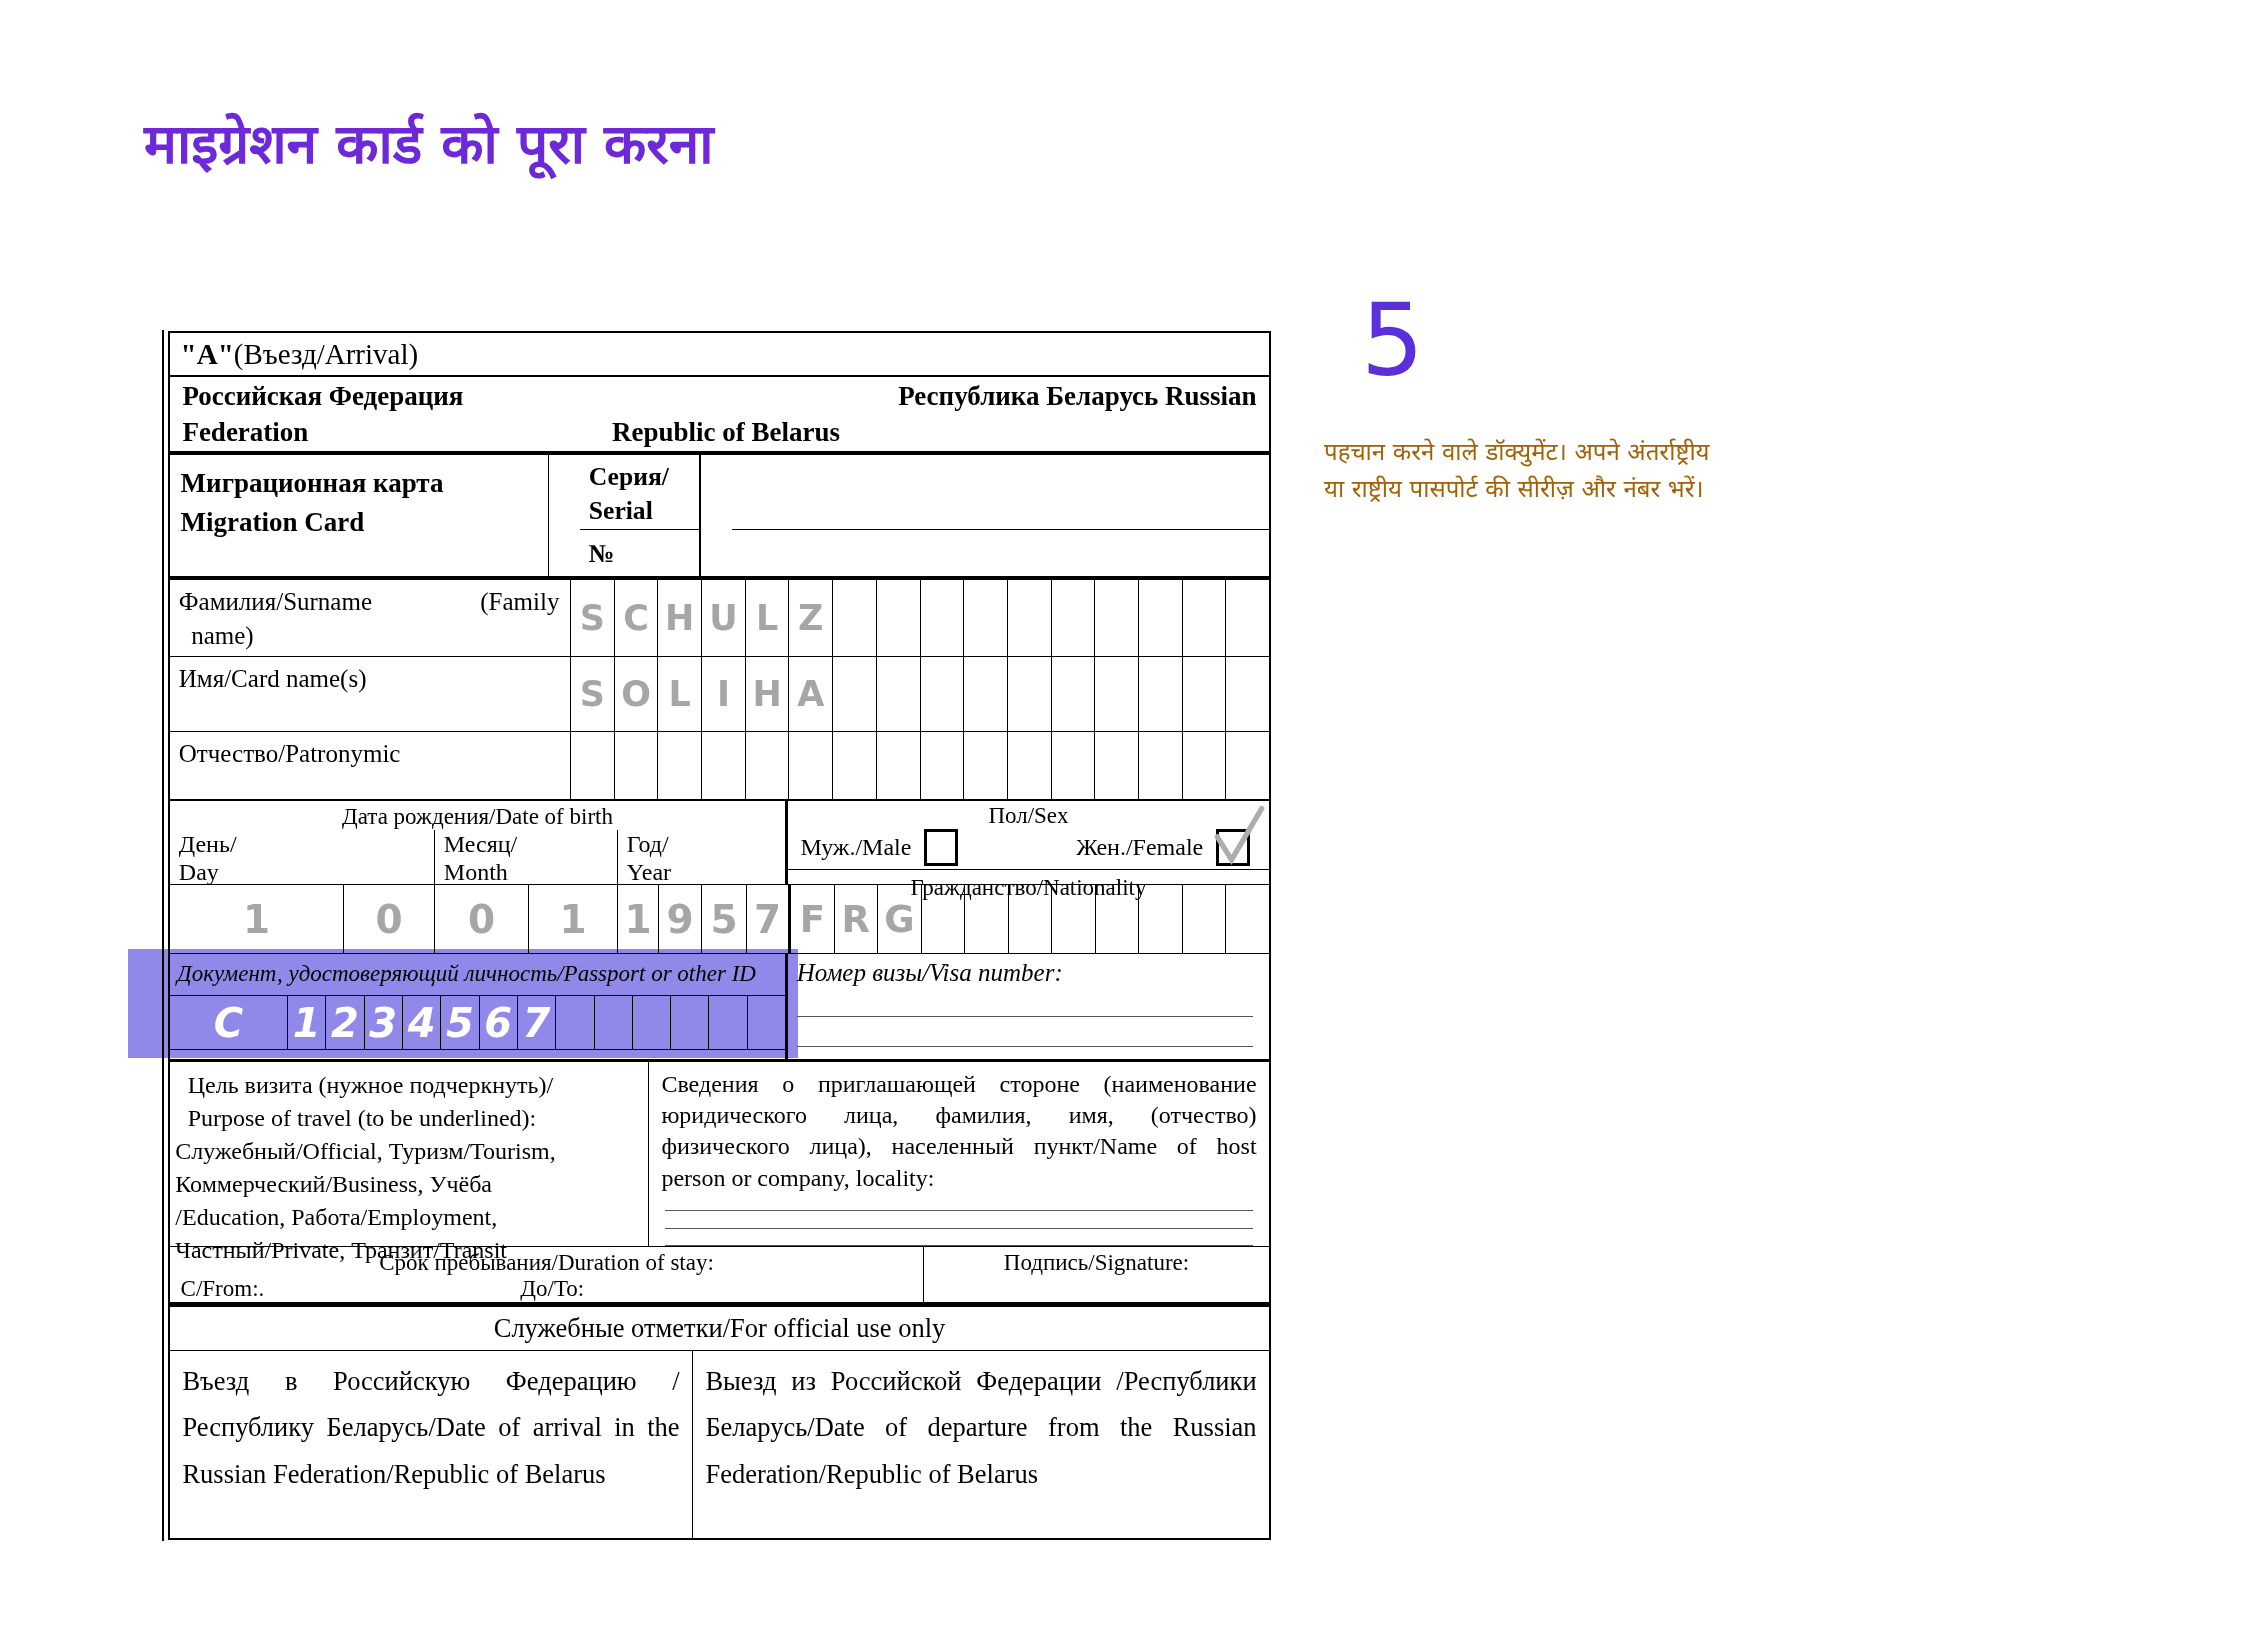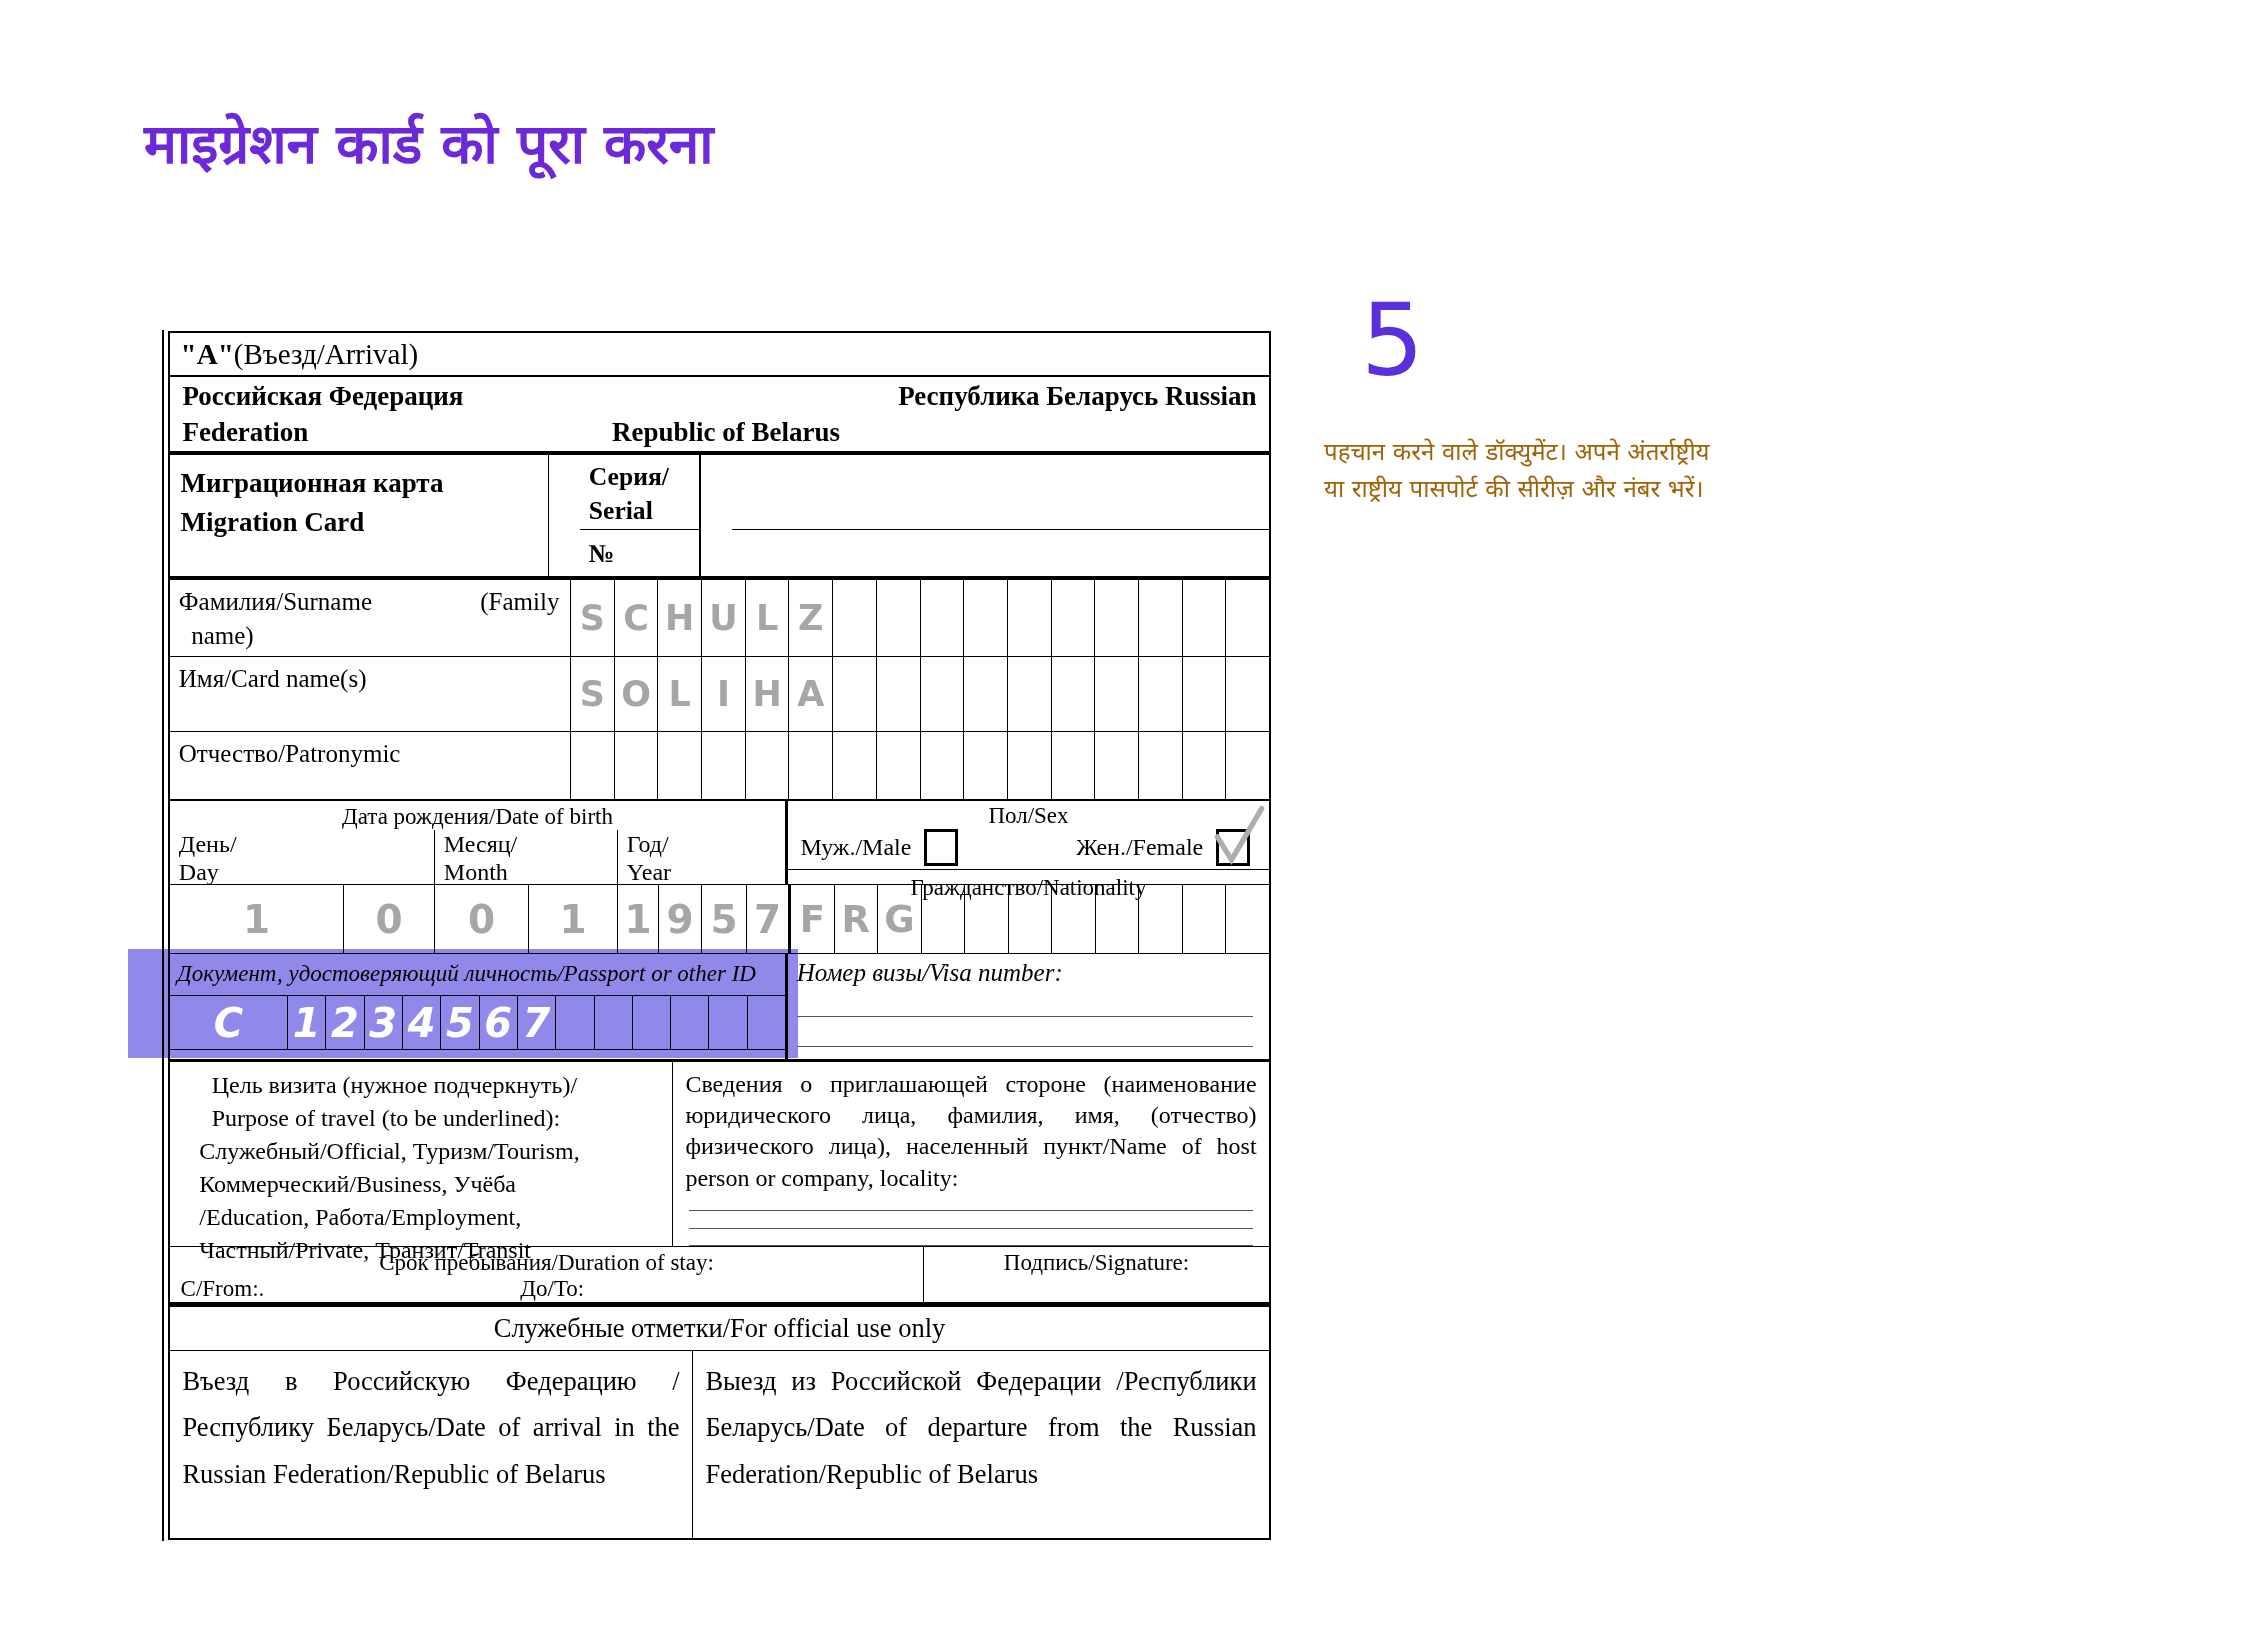--- a/index.html
+++ b/index.html
@@ -24,21 +24,21 @@
   .r-a    { height:44px;  border-bottom:2.6px solid #000; align-items:center; padding-left:10.6px; font-size:29px; }
   .r-fed  { height:78px;  border-bottom:4.4px solid #000; flex-direction:column; justify-content:center;
             padding:0 12.4px; font-weight:700; font-size:27px; }
   .r-mig  { height:125px; border-bottom:4.4px solid #000;gap:31px; }
   .r-sur  { height:77px;  border-bottom:1.8px solid #000; }
   .r-giv  { height:75px;  border-bottom:1.8px solid #000; }
   .r-pat  { height:69px;  border-bottom:2.6px solid #000; }
   .r-dob  { height:84px;  border-bottom:1.8px solid #000; }
   .r-dig  { height:69px;  border-bottom:1.8px solid #000; }
   .r-pass { height:108px; border-bottom:3.5px solid #000;font-style:italic; }
-  .r-purp { height:185px; border-bottom:1.8px solid #000;padding-left:24px; }
+  .r-purp { height:185px; border-bottom:1.8px solid #000; }
   .r-dur  { height:60px;  border-bottom:5.3px solid #000; }
   .r-off  { height:44px;  border-bottom:1.8px solid #000; align-items:center; justify-content:center; font-size:26.5px; }
   .r-bot  { flex:1; }
 
   .bold { font-weight:700; }
   .fedline { display:flex; justify-content:space-between; line-height:1.35; position:relative; }
   .fed-mid { position:absolute; left:40%; }
 
   
   .mig-left { width:379px; border-right:1.8px solid #000; padding:8.8px 10.6px; font-weight:700;

